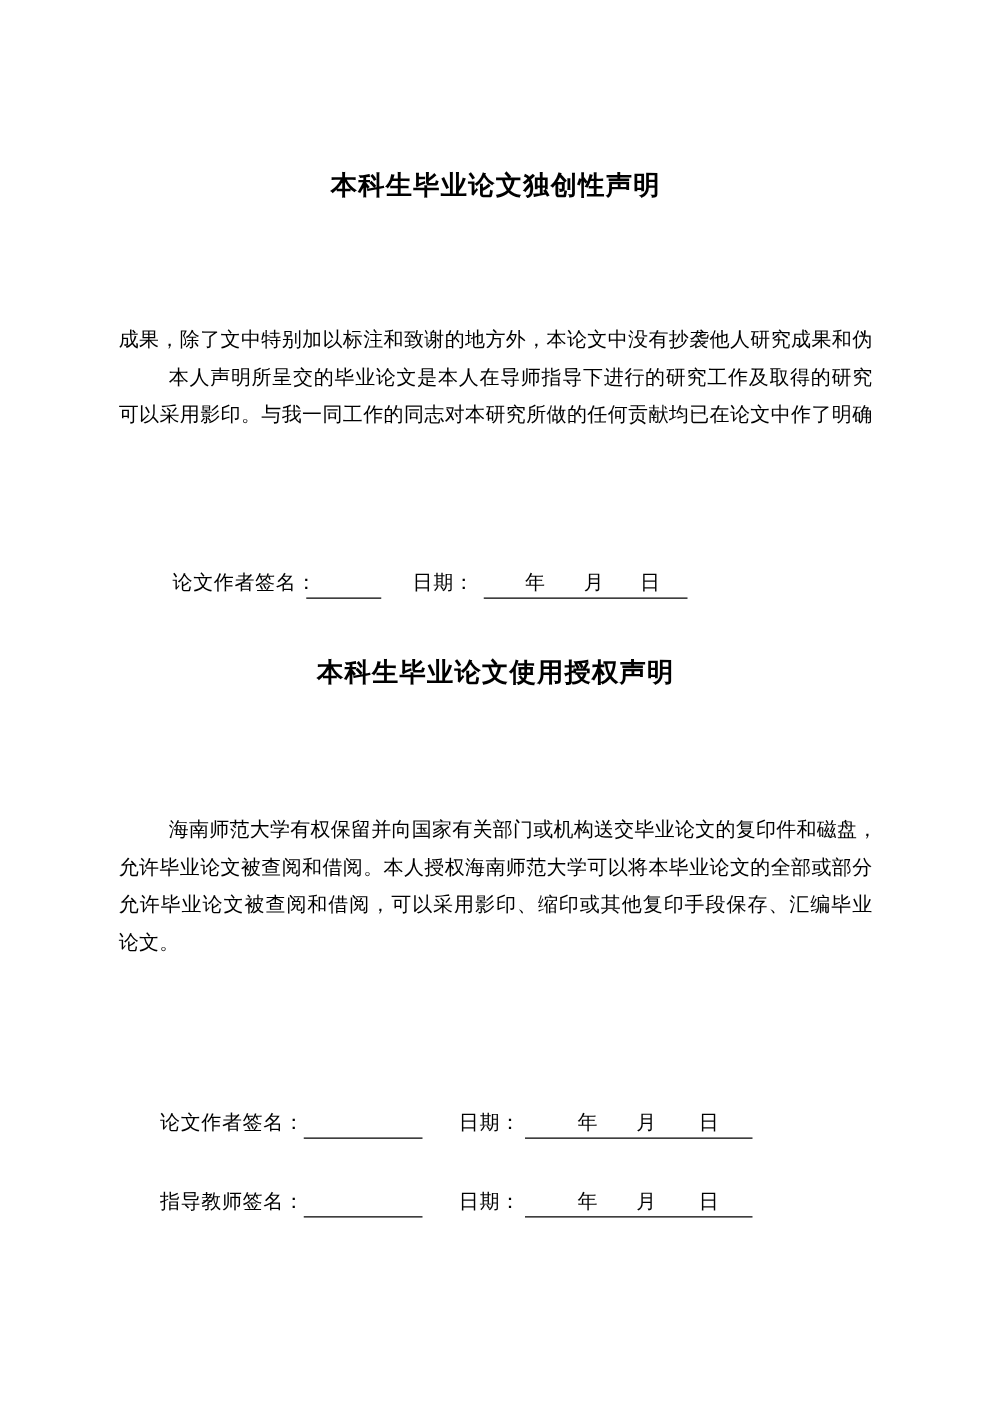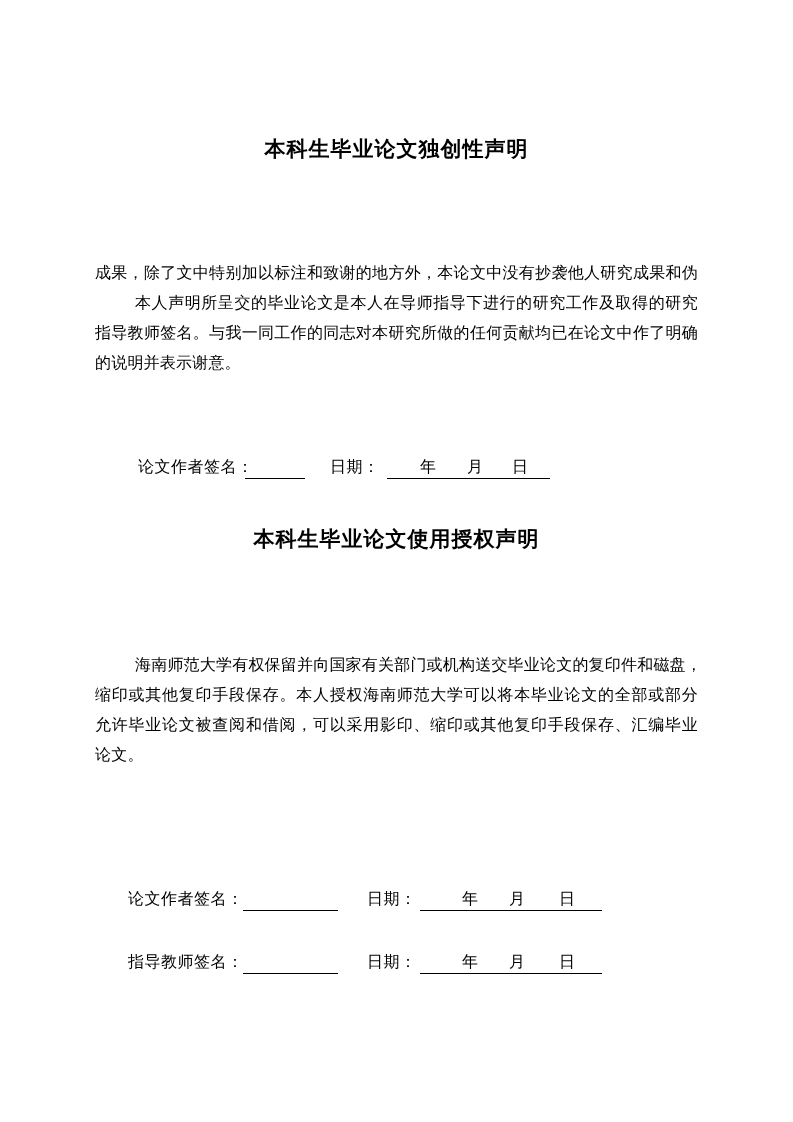--- a/index.html
+++ b/index.html
@@ -92,40 +92,39 @@
 </head>
 <body>
 
 <div class="page">
 
   <h1 class="title" id="title1">本科生毕业论文独创性声明</h1>
 
   <div class="para" id="para1">
     <div class="line">成果，除了文中特别加以标注和致谢的地方外，本论文中没有抄袭他人研究成果和伪</div>
     <div class="line first">本人声明所呈交的毕业论文是本人在导师指导下进行的研究工作及取得的研究</div>
-    <div class="line">指导教师签名。与我一同工作的同志对本研究所做的任何贡献均已在论文中作了明确</div>
-    <div class="line last">的说明并表示谢意。</div>
+    <div class="line">可以采用影印。与我一同工作的同志对本研究所做的任何贡献均已在论文中作了明确</div>
   </div>
 
   <div class="sigrow" id="sig1">
     <span class="lbl author-lbl">论文作者签名：</span>
     <span class="u sign-line"></span>
     <span class="lbl date-lbl">日期：</span>
     <span class="u date-line">
       <span class="mark y">年</span>
       <span class="mark m">月</span>
       <span class="mark d">日</span>
     </span>
   </div>
 
   <h1 class="title" id="title2">本科生毕业论文使用授权声明</h1>
 
   <div class="para" id="para2">
     <div class="line first">海南师范大学有权保留并向国家有关部门或机构送交毕业论文的复印件和磁盘，</div>
-    <div class="line">缩印或其他复印手段保存。本人授权海南师范大学可以将本毕业论文的全部或部分</div>
+    <div class="line">允许毕业论文被查阅和借阅。本人授权海南师范大学可以将本毕业论文的全部或部分</div>
     <div class="line">允许毕业论文被查阅和借阅，可以采用影印、缩印或其他复印手段保存、汇编毕业</div>
     <div class="line last">论文。</div>
   </div>
 
   <div class="sigrow wide" id="sig2">
     <span class="lbl author-lbl">论文作者签名：</span>
     <span class="u sign-line"></span>
     <span class="lbl date-lbl">日期：</span>
     <span class="u date-line">
       <span class="mark y">年</span>

